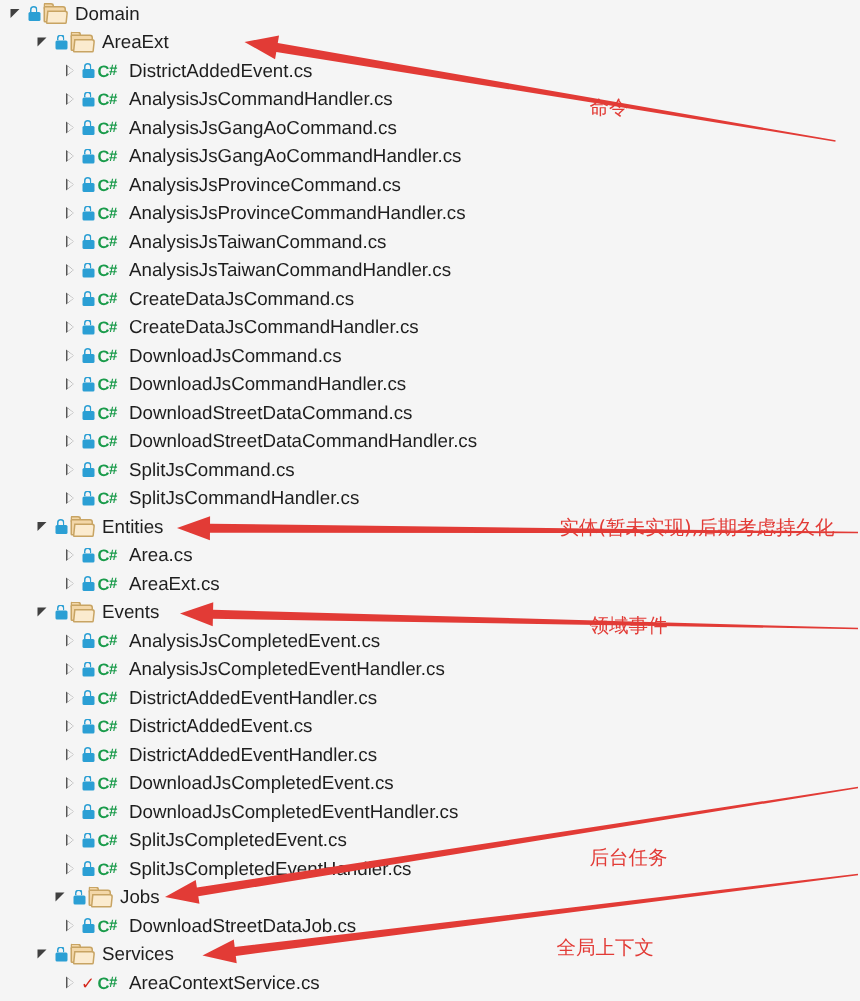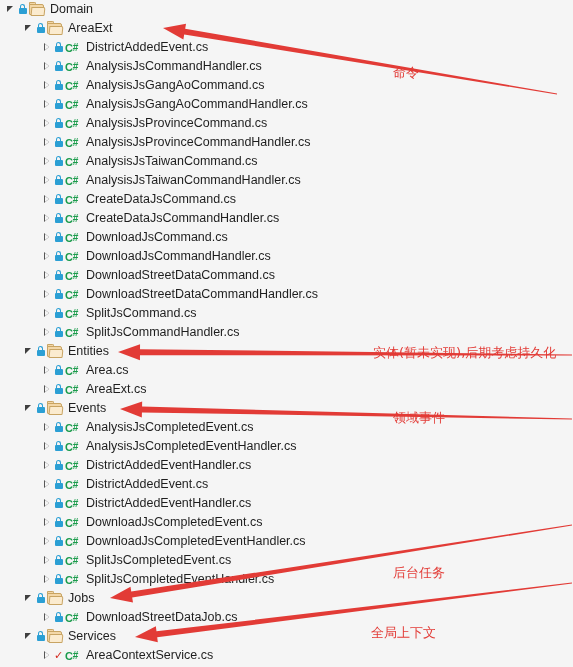--- a/index.html
+++ b/index.html
@@ -553,21 +553,21 @@
       <span class="exp closed">
         <span class="inner"></span>
       </span>
       <span class="scglyph">
         <span class="lock-shackle"></span>
         <span class="lock-body"></span>
       </span>
       <span class="csicon">C<span class="sharp">#</span></span>
       <span class="label">SplitJsCompletedEventHandler.cs</span>
     </div>
-    <div class="row" style="top: 589px; padding-left: 24px;">
+    <div class="row" style="top: 589px; padding-left: 36px;">
       <span class="exp open"></span>
       <span class="scglyph">
         <span class="lock-shackle"></span>
         <span class="lock-body"></span>
       </span>
       <span class="folder">
         <span class="tab"></span>
         <span class="back"></span>
         <span class="front"></span>
       </span>

